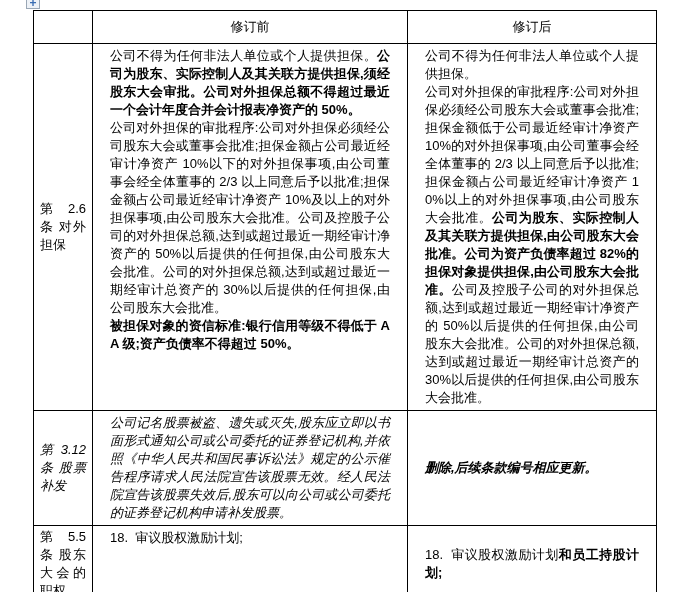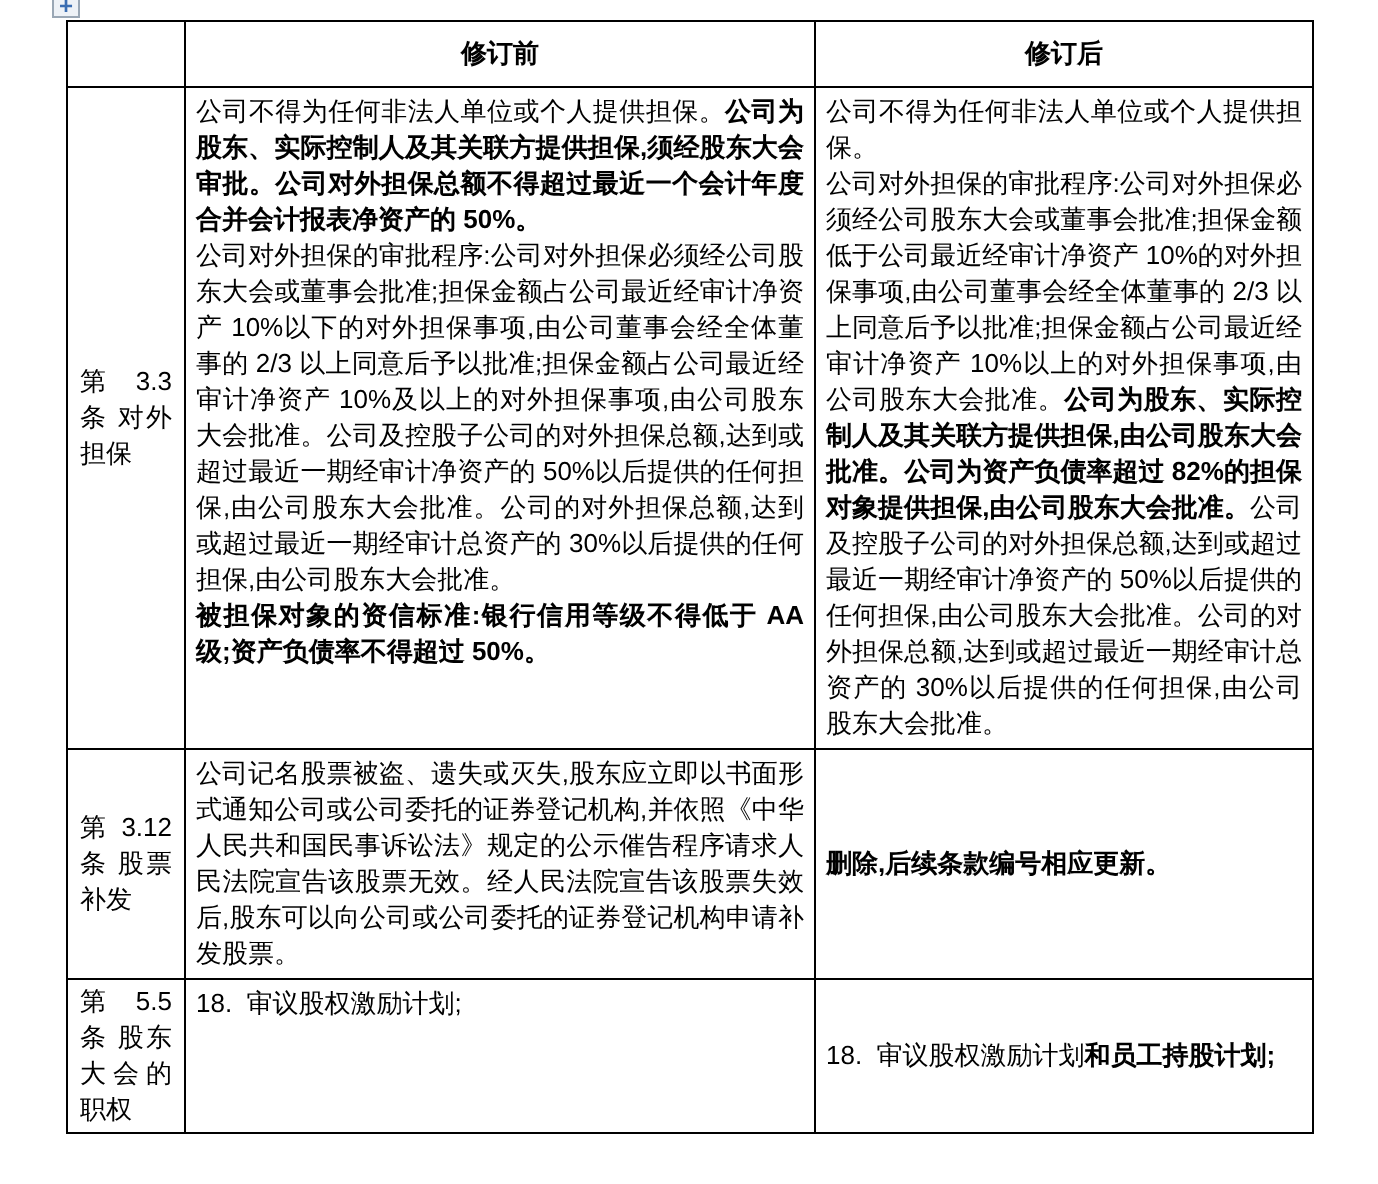--- a/index.html
+++ b/index.html
@@ -28,44 +28,44 @@
     position:absolute;
     left:33px; top:10px;
     width:623px;
     border-collapse:collapse;
     table-layout:fixed;
   }
   .rev th, .rev td {
     border:1px solid #000;
     font-size:13px;
     line-height:18px;
-    padding:3px 5px;
+    padding:3px 17px;
     vertical-align:top;
     word-break:break-all;
   }
   .rev th {
-    font-weight:bold;
+    font-weight:normal;
     height:28px;
     text-align:center;
     vertical-align:middle;
     padding:2px;
     border-radius:15px;
   }
   td.clause {
     text-align:justify;
     vertical-align:middle;
     padding:2px 6px;
   }
   td.before, td.after {
     white-space:pre-wrap;
     text-align:justify;
   }
   span.bold { font-weight:bold; }
   
-  tbody tr:nth-child(2) td { height:90px; }
+  tbody tr:nth-child(2) td { height:90px;font-style:italic; }
   tbody tr:nth-child(3) td { height:56px; }
   tbody tr:nth-child(4) td { height:66px; }
   tbody tr:nth-child(5) td { height:60px; }
   
   tbody tr:nth-child(2) td.after,
   tbody tr:nth-child(3) td.after,
   tbody tr:nth-child(4) td.before,
   tbody tr:nth-child(4) td.after { vertical-align:middle; }
   tbody tr:nth-child(5) td { vertical-align:top; }
   tbody tr:nth-child(5) td.clause { text-align-last:justify; padding-top:5px; }
@@ -85,21 +85,21 @@
     </colgroup>
     <thead>
       <tr>
         <th></th>
         <th>修订前</th>
         <th>修订后</th>
       </tr>
     </thead>
     <tbody id="rows">
         <tr>
-          <td class="clause">第 3.3 条 对外担保</td>
+          <td class="clause">第 2.6 条 对外担保</td>
           <td class="before"><span class="reg">公司不得为任何非法人单位或个人提供担保。</span><span class="bold">公司为股东、实际控制人及其关联方提供担保,须经股东大会审批。公司对外担保总额不得超过最近一个会计年度合并会计报表净资产的 50%。
 </span><span class="reg">公司对外担保的审批程序:公司对外担保必须经公司股东大会或董事会批准;担保金额占公司最近经审计净资产 10%以下的对外担保事项,由公司董事会经全体董事的 2/3 以上同意后予以批准;担保金额占公司最近经审计净资产 10%及以上的对外担保事项,由公司股东大会批准。公司及控股子公司的对外担保总额,达到或超过最近一期经审计净资产的 50%以后提供的任何担保,由公司股东大会批准。公司的对外担保总额,达到或超过最近一期经审计总资产的 30%以后提供的任何担保,由公司股东大会批准。
 </span><span class="bold">被担保对象的资信标准:银行信用等级不得低于 AA 级;资产负债率不得超过 50%。</span></td>
           <td class="after"><span class="reg">公司不得为任何非法人单位或个人提供担保。
 公司对外担保的审批程序:公司对外担保必须经公司股东大会或董事会批准;担保金额低于公司最近经审计净资产 10%的对外担保事项,由公司董事会经全体董事的 2/3 以上同意后予以批准;担保金额占公司最近经审计净资产 10%以上的对外担保事项,由公司股东大会批准。</span><span class="bold">公司为股东、实际控制人及其关联方提供担保,由公司股东大会批准。公司为资产负债率超过 82%的担保对象提供担保,由公司股东大会批准。</span><span class="reg">公司及控股子公司的对外担保总额,达到或超过最近一期经审计净资产的 50%以后提供的任何担保,由公司股东大会批准。公司的对外担保总额,达到或超过最近一期经审计总资产的 30%以后提供的任何担保,由公司股东大会批准。</span></td>
         </tr>
         <tr>
           <td class="clause">第 3.12 条 股票补发</td>
           <td class="before"><span class="reg">公司记名股票被盗、遗失或灭失,股东应立即以书面形式通知公司或公司委托的证券登记机构,并依照《中华人民共和国民事诉讼法》规定的公示催告程序请求人民法院宣告该股票无效。经人民法院宣告该股票失效后,股东可以向公司或公司委托的证券登记机构申请补发股票。</span></td>
           <td class="after"><span class="bold">删除,后续条款编号相应更新。</span></td>

